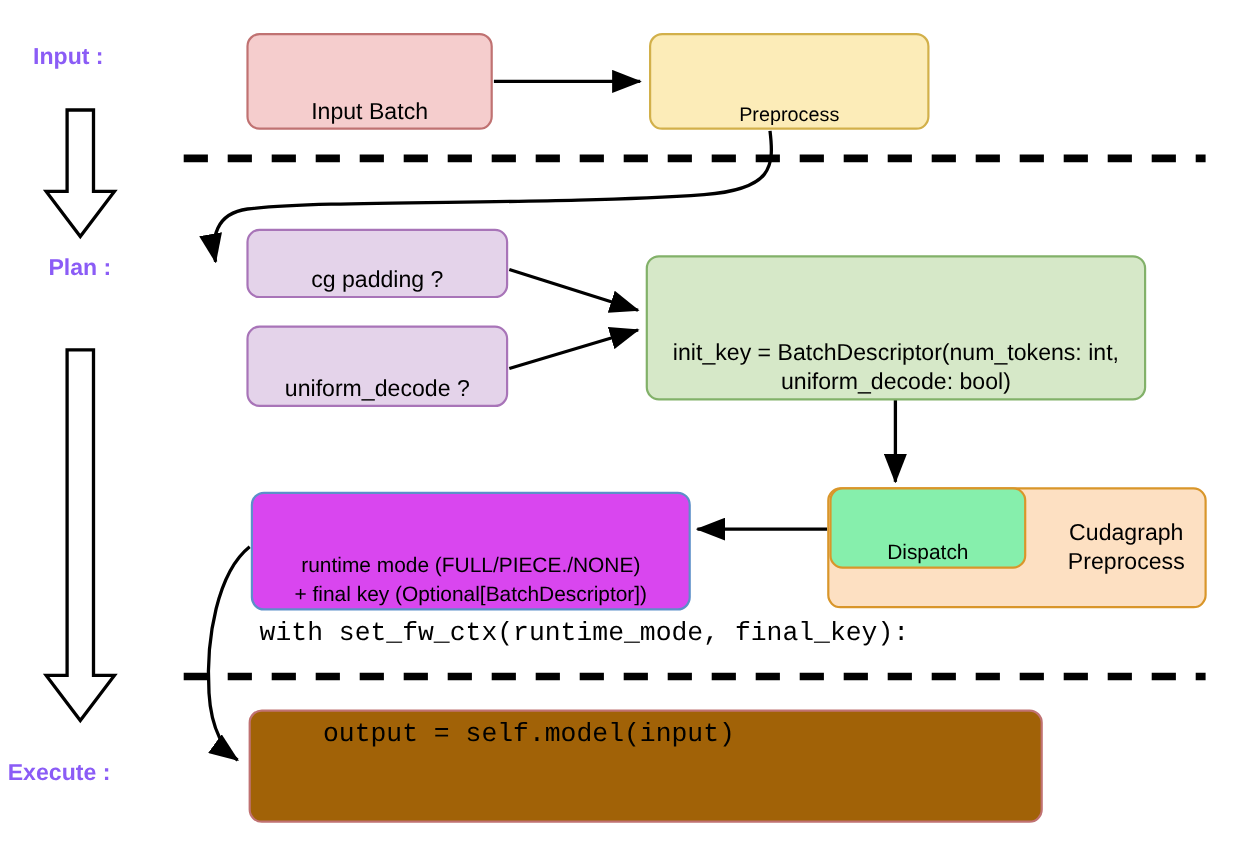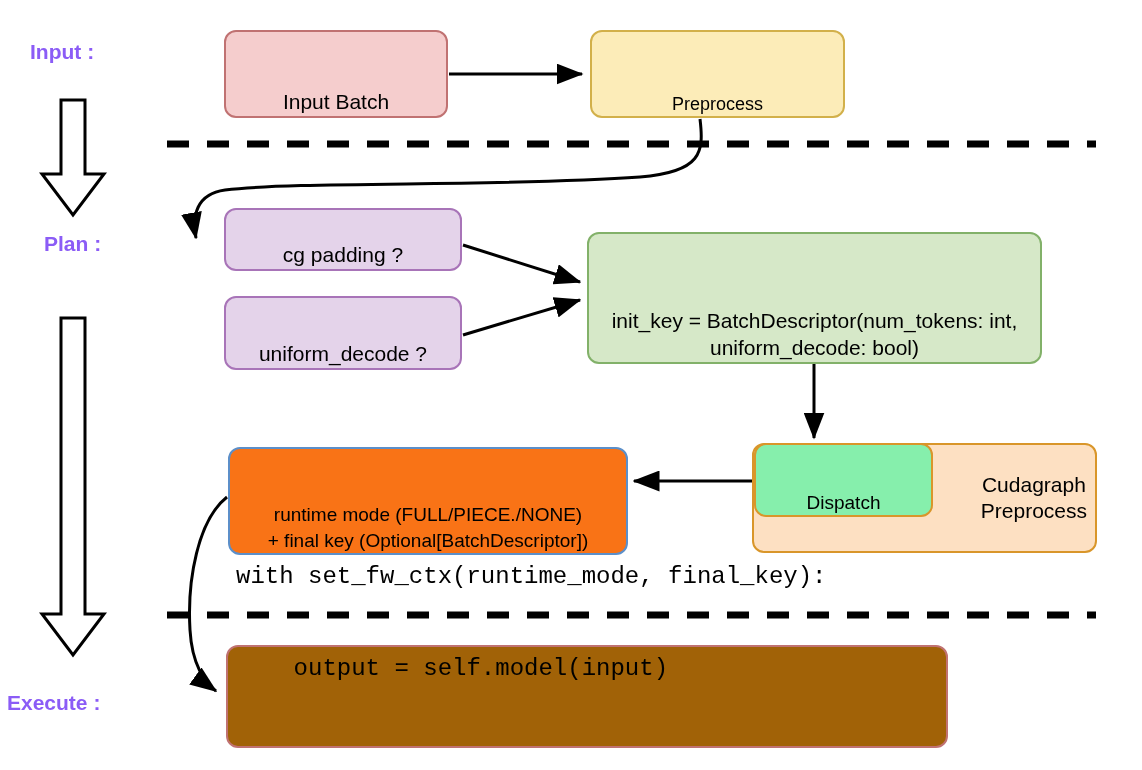--- a/index.html
+++ b/index.html
@@ -82,33 +82,33 @@
     font-size: 21px;
     padding: 0 14px;
   }
   #node-cudagraph-dispatcher {
     left: 752px; top: 443px; width: 345px; height: 110px;
     background: #fde0c2;
     border-color: #d9962a;
     font-size: 21px;
     align-items: center;
     justify-content: flex-end;
-    padding-right: 8px;
+    padding-right: 18px;
     line-height: 1.25;
   }
   #node-dispatch {
     left: 754px; top: 443px; width: 179px; height: 74px;
     background: #86efac;
     border-color: #d9962a;
     font-size: 19px;
     z-index: 3;
   }
   #node-runtime-mode {
     left: 228px; top: 447px; width: 400px; height: 108px;
-    background: #f97316;
+    background: #d946ef;
     border-color: #5c8fc9;
     font-size: 19px;
     line-height: 1.34;
   }
   #node-exec-code {
     left: 226px; top: 645px; width: 722px; height: 103px;
     background: #a16207;
     border-color: #c07272;
     font-size: 24px;
     padding-left: 8px;

